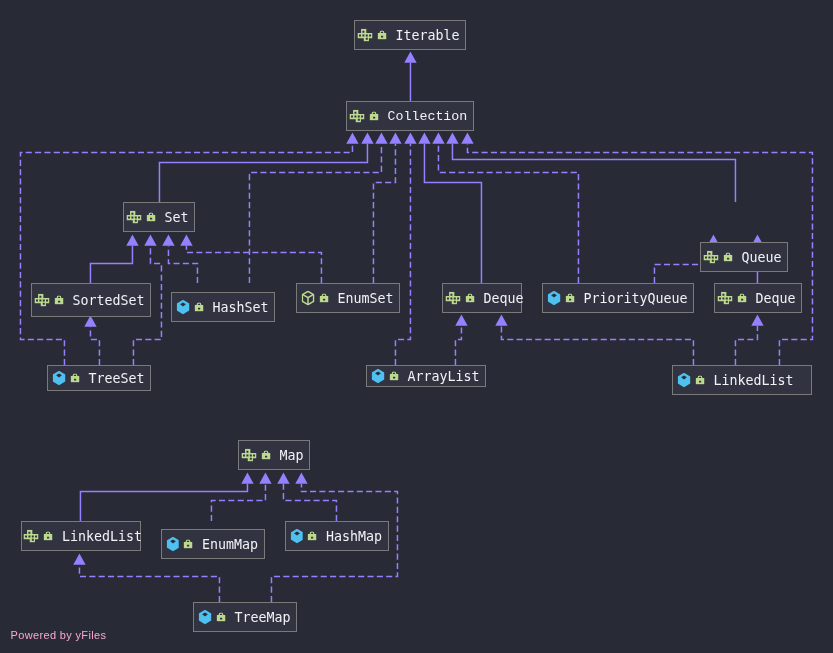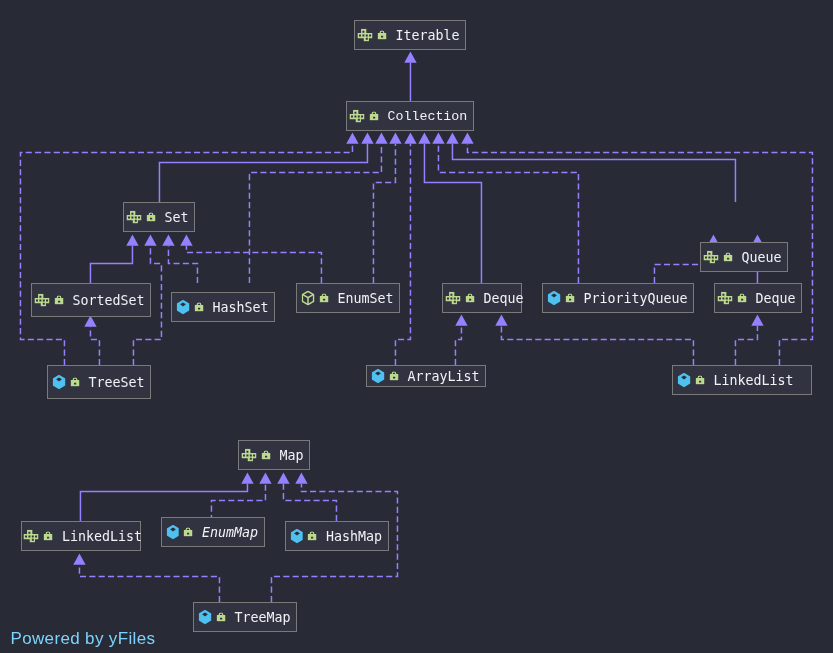--- a/index.html
+++ b/index.html
@@ -8,21 +8,21 @@
        font-family:"DejaVu Sans Mono","Liberation Mono",monospace;
 }
   #stage{position:relative;width:833px;height:653px;background:#282a36;}
   #edge-layer{position:absolute;left:0;top:0;}
   .node{position:absolute;box-sizing:border-box;background:#313340;
         border:1px solid #7a7a7a;}
   .node .node-icon{position:absolute;top:50%;transform:translate(-50%,-50%);}
   .node .lock-icon{position:absolute;top:50%;transform:translate(-50%,-50%);}
   .node .node-label{position:absolute;left:40.5px;top:50%;transform:translateY(-50%);
         color:#f2f2f7;font-size:13.3px;line-height:15px;white-space:nowrap;}
-  #watermark{position:absolute;left:10.5px;top:629px;color:#7dd3fc;font-size:17px;
+  #watermark{position:absolute;left:10.5px;top:629px;color:#f9a8d4;font-size:11px;
         font-family:"Liberation Sans",sans-serif;letter-spacing:0.35px;}
 </style>
 </head>
 <body>
 
 <div id="stage">
   <svg id="edge-layer" width="833" height="653" viewBox="0 0 833 653">
       <g>
         <path d="M410.45 101 L410.45 62.7" fill="none" stroke="#9580ff" stroke-width="1.5"></path>
         <polygon points="410.45,51.4 404.25,62.7 416.65,62.7" fill="#9580ff"></polygon>
@@ -274,21 +274,21 @@
           <rect x="4.95" y="2.2" width="2.0" height="2.0" rx="0.25" fill="#313340"></rect>
           <rect x="8.35" y="9" width="2.0" height="2.0" rx="0.25" fill="#313340"></rect>
         </svg>
         <svg class="lock-icon" style="left:26.9px" width="8.8" height="9.3" viewBox="0 0 8.8 9.3">
           <path d="M2.6 3.0V2.45a1.8 1.8 0 0 1 3.6 0V3.0" fill="none" stroke="#bdd98e" stroke-width="1.2"></path>
           <rect x="0" y="2.7" width="8.8" height="6.6" rx="0.5" fill="#bdd98e"></rect>
           <rect x="3.4" y="5.5" width="2.2" height="1.6" rx="0.25" fill="#31333f"></rect>
         </svg>
         <span class="node-label">Deque</span>
       </div>
-      <div class="node" style="left: 47px; top: 365px; width: 104px; height: 34px;">
+      <div class="node" style="left: 47px; top: 365px; width: 104px; height: 26px;">
         <svg class="node-icon" style="left:11.3px" width="12.6" height="14.5" viewBox="0 0 12.6 14.5">
           <path d="M6.3 0 12.6 3.63v7.24L6.3 14.5 0 10.87V3.63Z" fill="#4fc1f0"></path>
           <path d="M6.3 2.85 9.2 4.55 6.3 6.7 3.4 4.55Z" fill="#2b2d38"></path>
         </svg>
         <svg class="lock-icon" style="left:26.9px" width="8.8" height="9.3" viewBox="0 0 8.8 9.3">
           <path d="M2.6 3.0V2.45a1.8 1.8 0 0 1 3.6 0V3.0" fill="none" stroke="#bdd98e" stroke-width="1.2"></path>
           <rect x="0" y="2.7" width="8.8" height="6.6" rx="0.5" fill="#bdd98e"></rect>
           <rect x="3.4" y="5.5" width="2.2" height="1.6" rx="0.25" fill="#31333f"></rect>
         </svg>
         <span class="node-label">TreeSet</span>
@@ -344,21 +344,21 @@
           <rect x="4.95" y="2.2" width="2.0" height="2.0" rx="0.25" fill="#313340"></rect>
           <rect x="8.35" y="9" width="2.0" height="2.0" rx="0.25" fill="#313340"></rect>
         </svg>
         <svg class="lock-icon" style="left:26.9px" width="8.8" height="9.3" viewBox="0 0 8.8 9.3">
           <path d="M2.6 3.0V2.45a1.8 1.8 0 0 1 3.6 0V3.0" fill="none" stroke="#bdd98e" stroke-width="1.2"></path>
           <rect x="0" y="2.7" width="8.8" height="6.6" rx="0.5" fill="#bdd98e"></rect>
           <rect x="3.4" y="5.5" width="2.2" height="1.6" rx="0.25" fill="#31333f"></rect>
         </svg>
         <span class="node-label">LinkedList</span>
       </div>
-      <div class="node" style="left: 160.5px; top: 517px; width: 104px; height: 30px; font-style: italic;">
+      <div class="node" style="left: 160.5px; top: 529px; width: 104px; height: 30px;">
         <svg class="node-icon" style="left:11.3px" width="12.6" height="14.5" viewBox="0 0 12.6 14.5">
           <path d="M6.3 0 12.6 3.63v7.24L6.3 14.5 0 10.87V3.63Z" fill="#4fc1f0"></path>
           <path d="M6.3 2.85 9.2 4.55 6.3 6.7 3.4 4.55Z" fill="#2b2d38"></path>
         </svg>
         <svg class="lock-icon" style="left:26.9px" width="8.8" height="9.3" viewBox="0 0 8.8 9.3">
           <path d="M2.6 3.0V2.45a1.8 1.8 0 0 1 3.6 0V3.0" fill="none" stroke="#bdd98e" stroke-width="1.2"></path>
           <rect x="0" y="2.7" width="8.8" height="6.6" rx="0.5" fill="#bdd98e"></rect>
           <rect x="3.4" y="5.5" width="2.2" height="1.6" rx="0.25" fill="#31333f"></rect>
         </svg>
         <span class="node-label">EnumMap</span>

